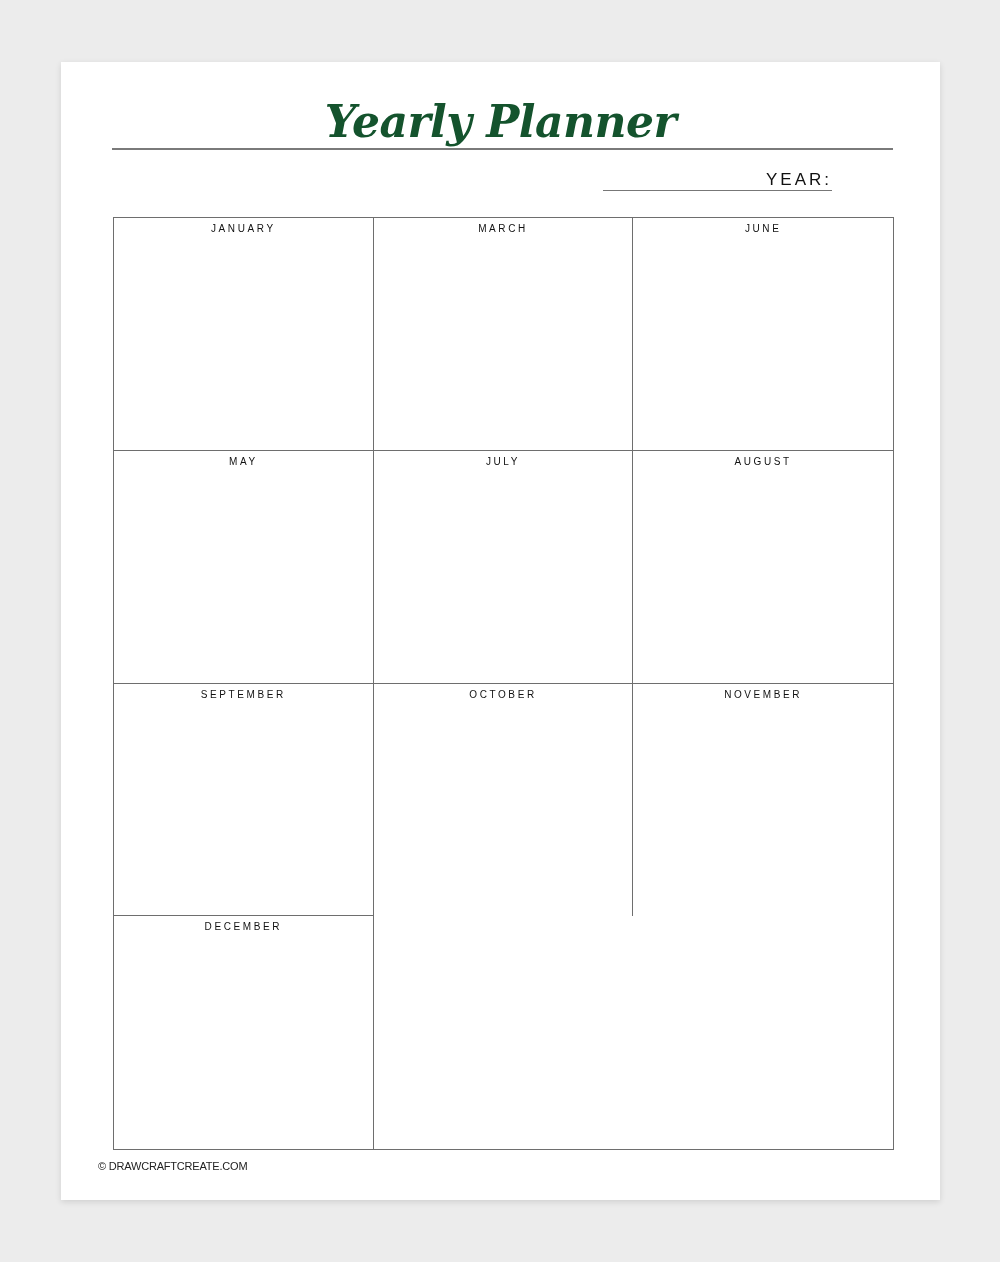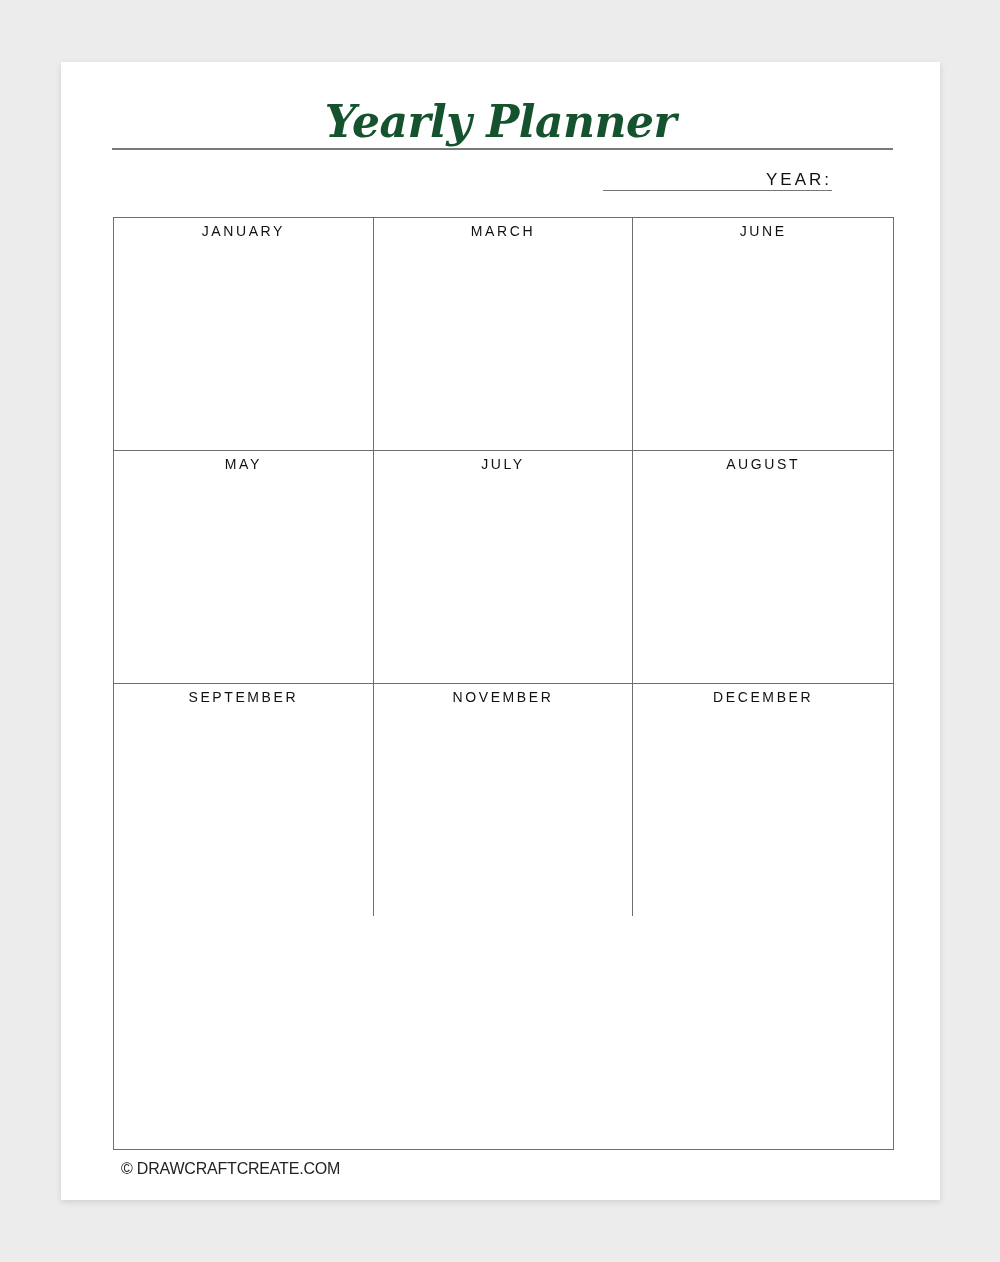--- a/index.html
+++ b/index.html
@@ -66,28 +66,28 @@
     border-right: 1px solid #6e6e6e;
     border-bottom: 1px solid #6e6e6e;
     position: relative;
   }
   .cell:nth-child(3n) { border-right: none; }
   .cell:nth-last-child(-n+3) { border-bottom: none; }
   .month {
     position: absolute;
     top: 5px; left: 0; right: 0;
     text-align: center;
-    font-size: 14px;
+    font-size: 10px;
     letter-spacing: 2.6px;
     color: #111;
   }
   .footer {
     position: absolute;
-    left: 60px; top: 1098px;
-    font-size: 16px;
+    left: 37px; top: 1098px;
+    font-size: 11px;
     color: #222;
     letter-spacing: -0.2px;
   }
 </style>
 </head>
 <body>
 
 <div class="paper">
   <div class="title">Yearly Planner</div>
   <div class="title-rule"></div>
@@ -113,20 +113,23 @@
     <div class="cell">
         <div class="month">JULY</div>
       </div>
     <div class="cell">
         <div class="month">AUGUST</div>
       </div>
     <div class="cell">
         <div class="month">SEPTEMBER</div>
       </div>
     <div class="cell">
+        <div class="month">OCTOBER</div>
+      </div>
+    <div class="cell">
         <div class="month">NOVEMBER</div>
       </div>
     <div class="cell">
         <div class="month">DECEMBER</div>
       </div>
   </div>
 
   <div class="footer">© DRAWCRAFTCREATE.COM</div>
 </div>
 

